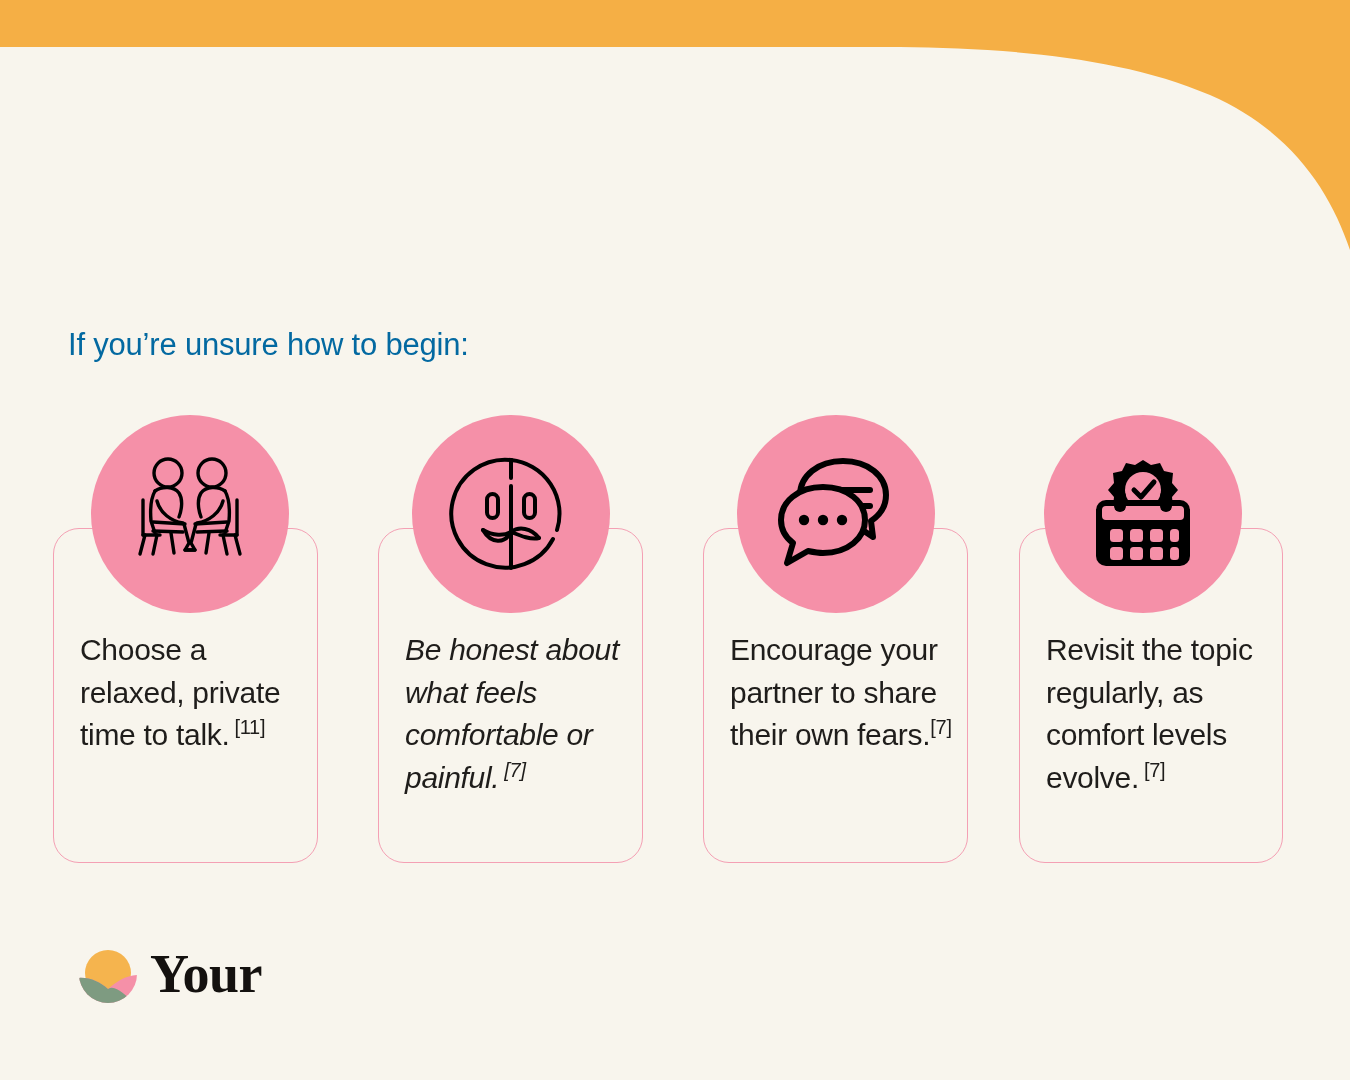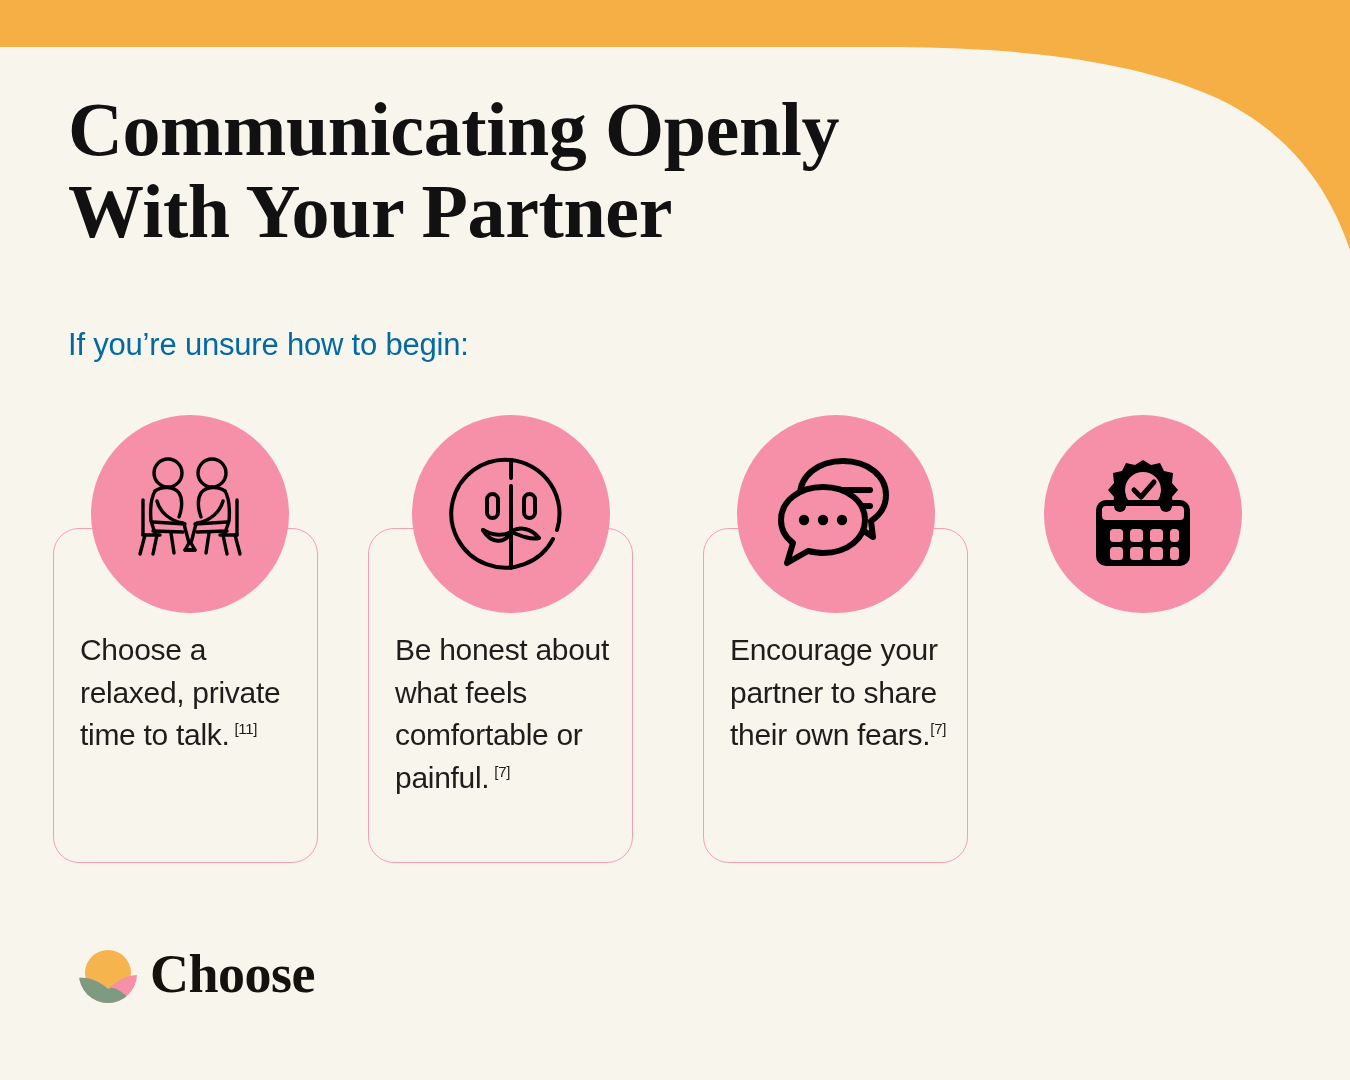--- a/index.html
+++ b/index.html
@@ -69,37 +69,37 @@
     position: absolute;
     top: 113px;
     width: 265px;
     height: 335px;
     border: 1.6px solid #F4A0B4;
     border-radius: 26px;
     box-sizing: border-box;
     background: transparent;
   }
   .card-1 { left: 53px; }
-  .card-2 { left: 368px; }
+  .card-2 { left: 378px; font-style: italic; }
   .card-3 { left: 703px; padding-left: 48px; }
   .card-4 { left: 1019px; width: 264px; }
 
   .card-text {
     position: absolute;
     left: 26px;
     top: 100px;
     width: 222px;
     font-size: 30px;
     line-height: 1.42;
     color: #1F1D1B;
     letter-spacing: -0.3px;
   }
   .card-4 .card-text { width: 230px; }
   .cite {
-    font-size: 15px;
+    font-size: 20px;
     vertical-align: super;
     line-height: 0;
   }
   .cite.spaced { margin-left: 5px; }
 
   
   .icon-circle {
     position: absolute;
     top: 0;
     width: 198px;
@@ -142,24 +142,20 @@
 </head>
 <body>
 
 <div id="infographic">
 
   <svg class="corner-deco" viewBox="0 0 1350 300" preserveAspectRatio="none">
     <rect x="0" y="0" width="1350" height="300" fill="#F8F5ED"></rect>
     <path d="M 0 0 L 1350 0 L 1350 250 C 1330 190 1290 130 1210 95 C 1120 56 1000 48 900 47 L 0 47 Z" fill="#F5AF45"></path>
   </svg>
 
-  <div class="title-block">
-    <h1 class="page-title">Communicating Openly
-With Your Partner</h1>
-  </div>
   <div class="subtitle">If you’re unsure how to begin:</div>
 
   <div class="cards">
 
     <div class="card card-1">
       <div class="card-text">
         <span>Choose a relaxed, private time to talk.</span><span class="cite spaced">[11]</span>
       </div>
     </div>
 
@@ -168,20 +164,25 @@
         <span>Be honest about what feels comfortable or painful.</span><span class="cite spaced">[7]</span>
       </div>
     </div>
 
     <div class="card card-3">
       <div class="card-text">
         <span>Encourage your partner to share their own fears.</span><span class="cite">[7]</span>
       </div>
     </div>
 
+    <div class="card card-4">
+      <div class="card-text">
+        <span>Revisit the topic regularly, as comfort levels evolve.</span><span class="cite spaced">[7]</span>
+      </div>
+    </div>
 
     <div class="icon-circle circle-1">
       <svg width="126" height="126" viewBox="0 0 126 126">
         <g fill="none" stroke="#000000" stroke-width="3.4" stroke-linecap="round" stroke-linejoin="round">
 
           <circle cx="41" cy="22" r="14"></circle>
 
           <path d="M28 40 C24 47 23 58 24 70 L28 82"></path>
           <path d="M28 40 C35 35 47 35 52 42 C56 48 55 58 52 66"></path>
 
@@ -305,16 +306,16 @@
       <g clip-path="url(#logoClip)">
         <rect x="0" y="0" width="60" height="60" fill="#F8F5ED"></rect>
 
         <circle cx="30" cy="29" r="23" fill="#F5B44E"></circle>
 
         <path d="M0 60 L60 60 L60 31 C48 31 38 38 30 45 C22 38 12 33 0 34 Z" fill="#F590A8"></path>
 
         <path d="M0 60 L60 60 C46 52 38 40 30 45 C22 38 12 33 0 34 Z" fill="#7E9B81"></path>
       </g>
     </svg>
-    <span class="logo-word">Choose</span>
+    <span class="logo-word">Your</span>
   </div>
 
 </div>
 
 </body></html>

